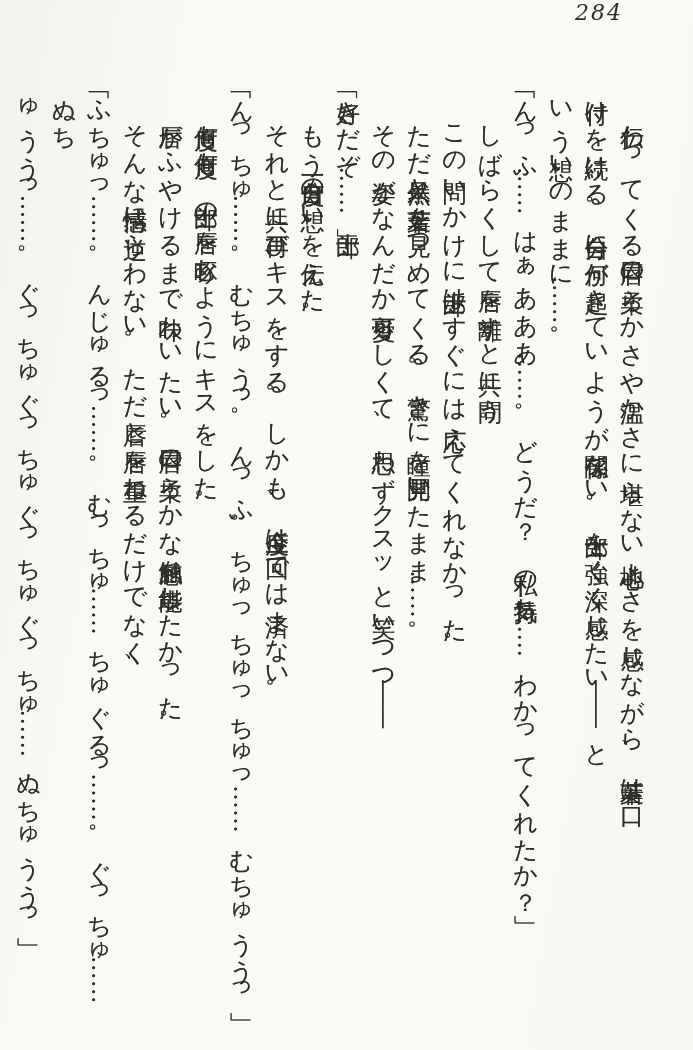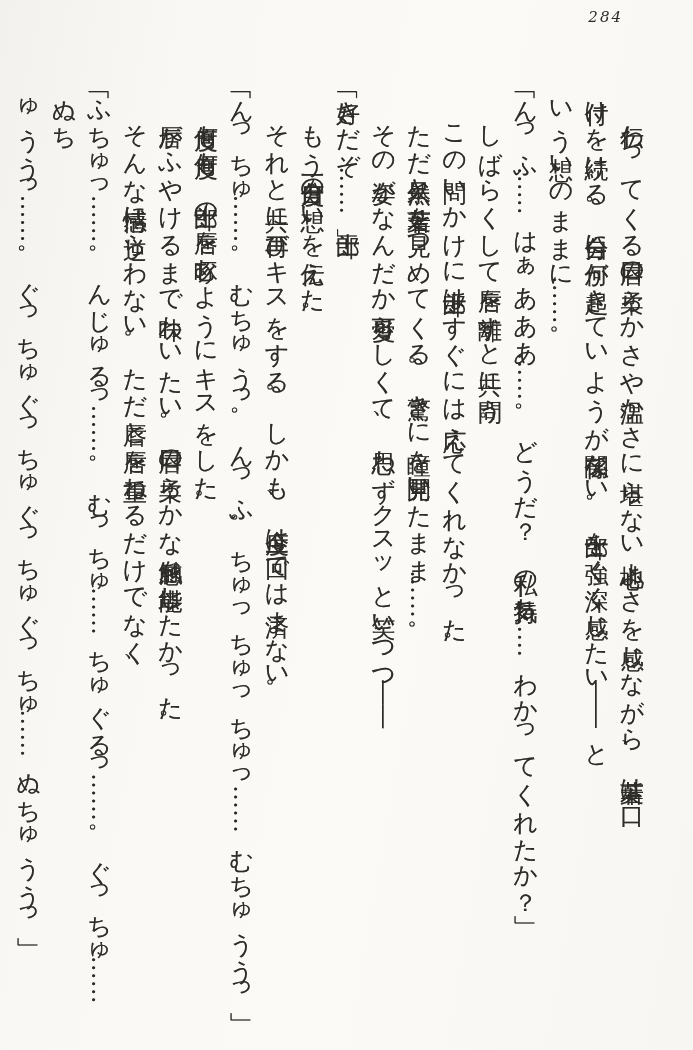--- a/index.html
+++ b/index.html
@@ -13,25 +13,25 @@
     font-family: "DejaVu Serif", "Liberation Serif", serif;
   }
   .page {
     position: relative;
     width: 693px;
     height: 1050px;
     background: linear-gradient(100deg, #f3f1ed 0%, #faf8f5 22%, #fbfaf7 55%, #f8f6f2 100%);
   }
   .page-number {
     position: absolute;
-    top: 8px;
+    top: 0;
     right: 70px;
     font-family: "DejaVu Serif", "Liberation Serif", serif;
     font-style: italic;
-    font-size: 15px;
+    font-size: 22px;
     letter-spacing: 2px;
     color: #2f2d2a;
   }
   .text-block {
     position: absolute;
     top: 84px;
     right: 44px;
     height: 928px;
     writing-mode: vertical-rl;
     -webkit-writing-mode: vertical-rl;

